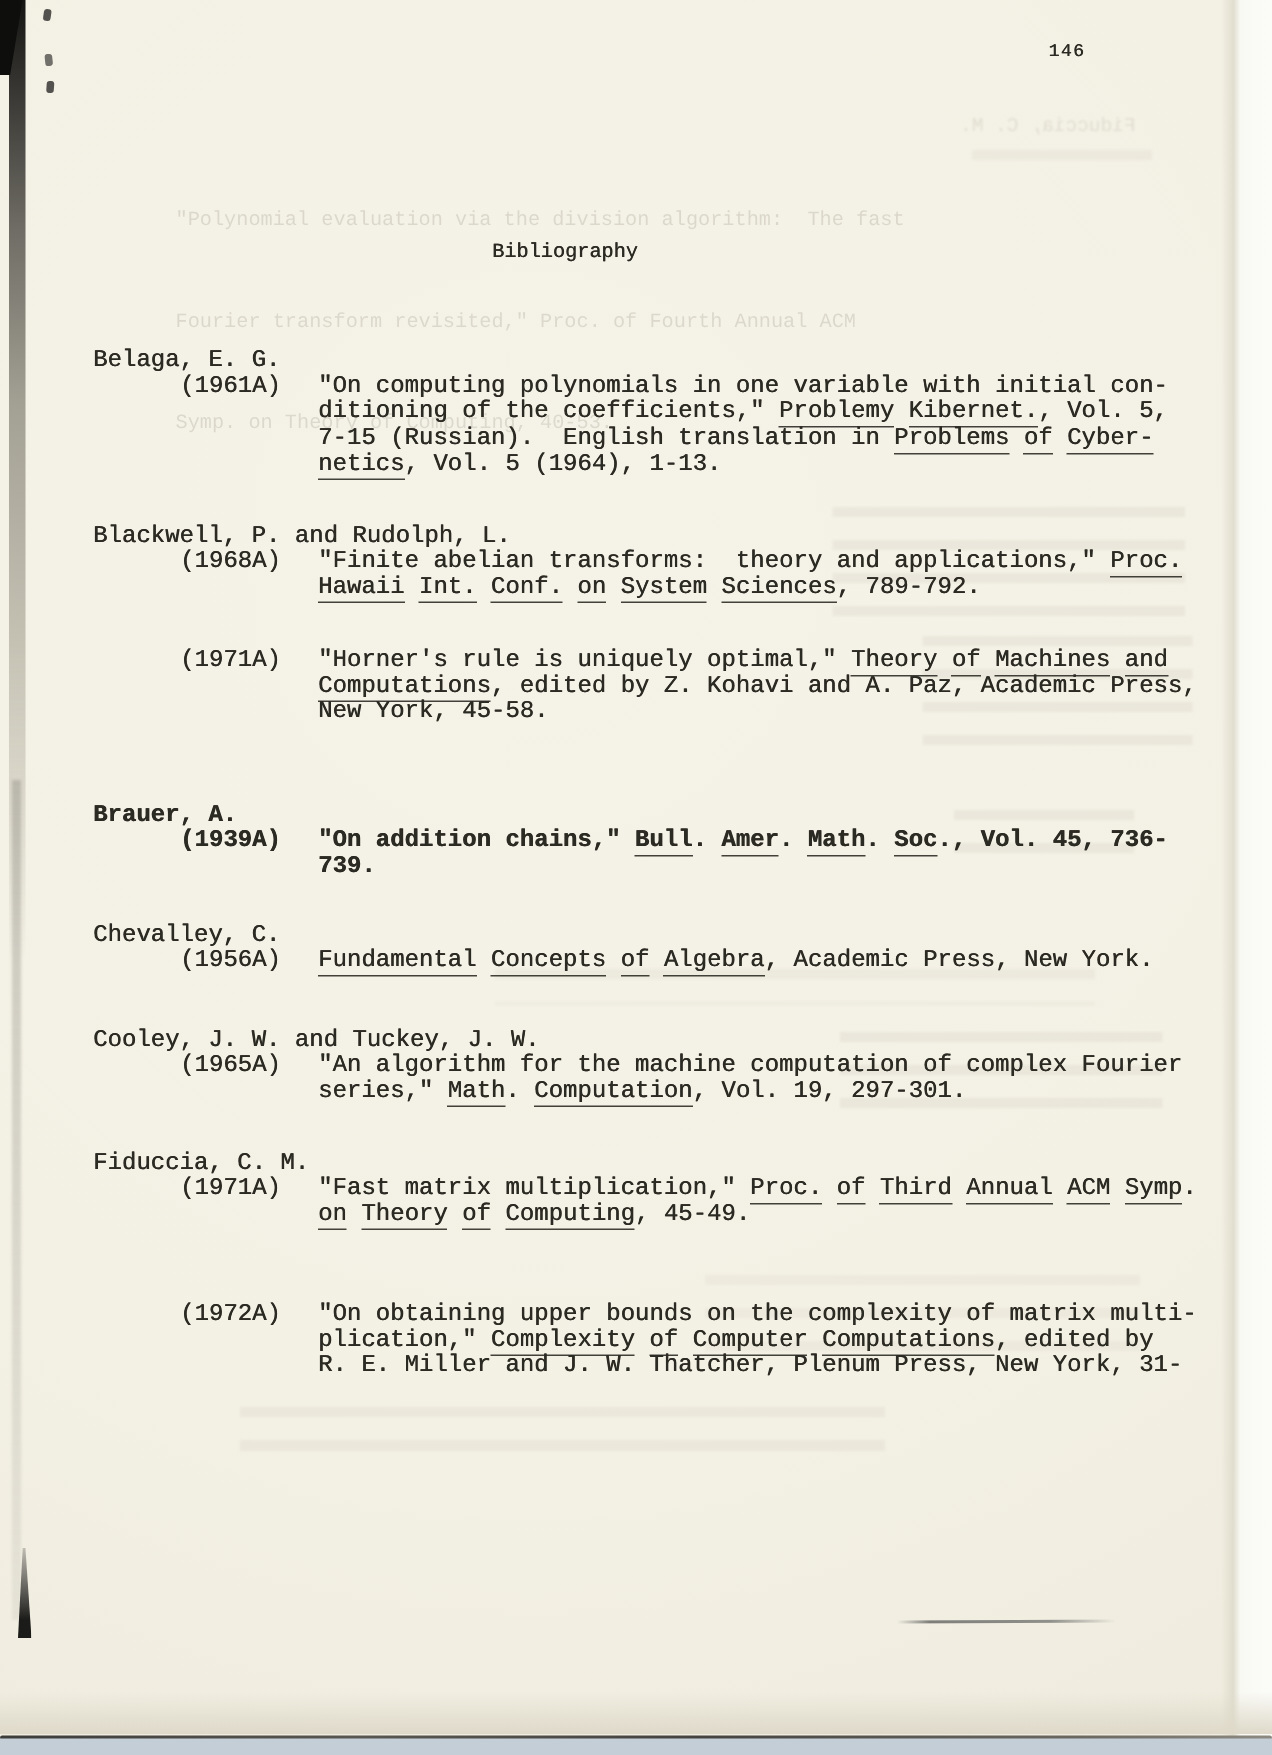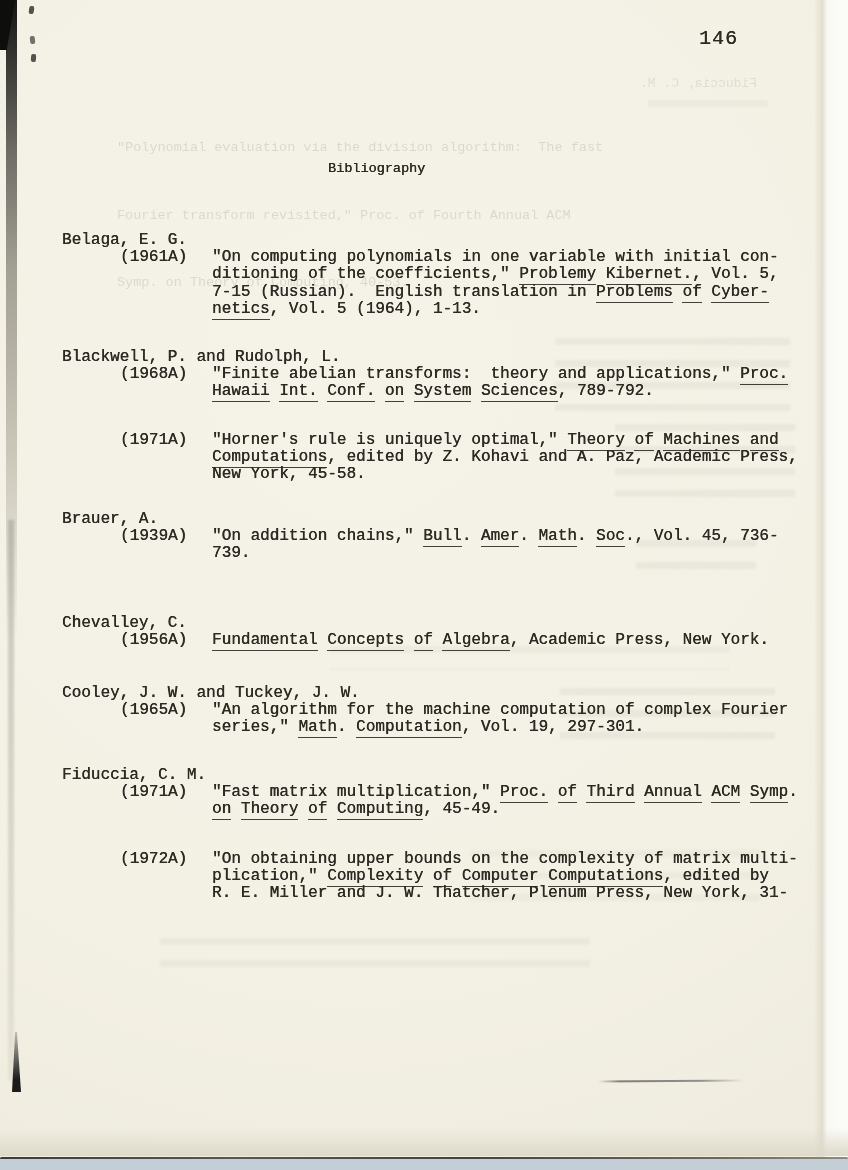--- a/index.html
+++ b/index.html
@@ -57,31 +57,31 @@
   .sm1{left:555px;top:338px;width:235px;height:80px;}
   .sm2{left:615px;top:424px;width:180px;height:88px;}
   .sm3{left:636px;top:540px;width:120px;height:30px;}
   .sm4{left:330px;top:646px;width:400px;height:24px;opacity:.4;}
   .sm5{left:560px;top:688px;width:215px;height:62px;}
   .sm6{left:470px;top:850px;width:290px;height:58px;opacity:.35;}
   .sm7{left:160px;top:938px;width:430px;height:42px;opacity:.45;}
   .sm8{left:648px;top:100px;width:120px;height:18px;opacity:.4;}
   
   .typed{color:#2b2a23;text-shadow:.3px 0 0 currentColor;}
-  .page-number{position:absolute;left:699px;top:27px;font-size:20px;letter-spacing:1px;}
+  .page-number{position:absolute;left:699px;top:27px;font-size:12px;letter-spacing:1px;}
   .doc-title{position:absolute;left:328px;top:161px;font-size:13.5px;}
   .entry{position:absolute;left:62px;right:30px;font-size:16px;line-height:17.2px;}
   .entry .author{white-space:pre;}
   .item{display:flex;padding-left:58px;justify-content:flex-end;}
-  .item + .item{margin-top:32px;}
+  .item + .item{margin-top:49px;}
   .date{width:92px;flex:none;}
   .lines{flex:1;}
   .line{white-space:pre;}
   .u{border-bottom:1.3px solid rgba(46,45,38,.9);padding-bottom:1px;}
-  .e0{top:232px;} .e1{top:349px;} .e2{top:432px;} .e3{top:511px;}
+  .e0{top:232px;} .e1{top:349px;} .e2{top:432px;} .e3{top:535px;font-weight:bold;}
   .e4{top:615px;} .e5{top:685px;} .e6{top:767px;}
 </style>
 </head>
 <body>
 
 <div class="paper">
 
   <div class="ghost-block">
     <div>"Polynomial evaluation via the division algorithm:  The fast</div>
     <div>Fourier transform revisited," Proc. of Fourth Annual ACM</div>

